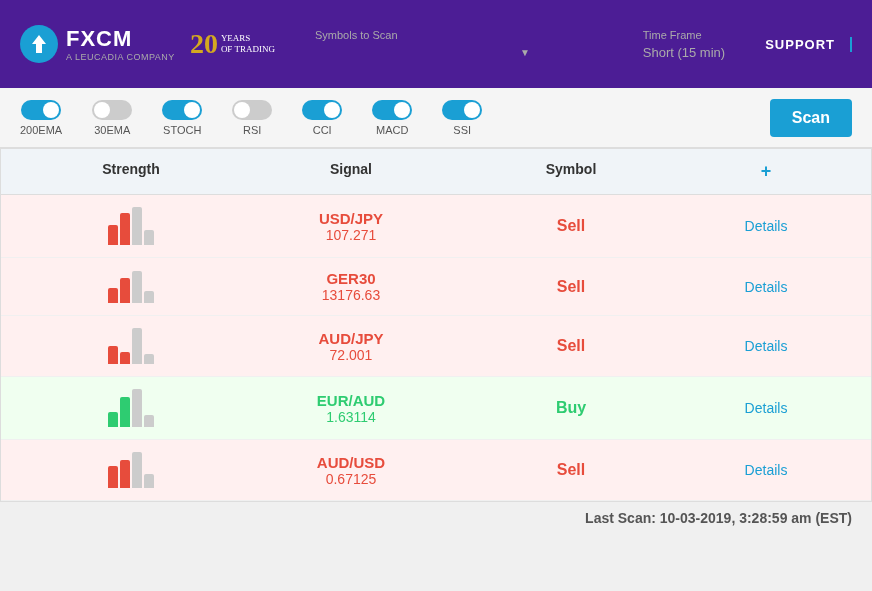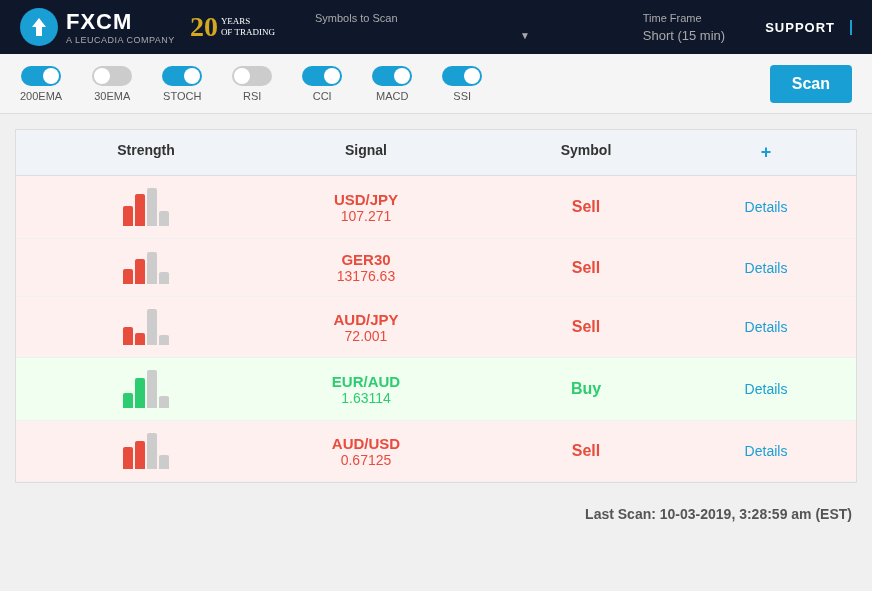--- a/index.html
+++ b/index.html
@@ -1,21 +1,21 @@
 <!DOCTYPE html>
 <html><head>
   <meta charset="utf-8">
   <style>
     * { box-sizing: border-box; margin: 0; padding: 0; }
     body { font-family: Arial, sans-serif; background: #f0f0f0; width: 872px; height: 591px; overflow: hidden; }
 
     
     .header {
-      background: #0f172a;
-      height: 54px;
+      background: #4c1d95;
+      height: 88px;
       display: flex;
       align-items: center;
       padding: 5px 20px;
       justify-content: space-between;
     }
     .logo-area {
       display: flex;
       align-items: center;
       gap: 10px;
     }
@@ -177,21 +177,20 @@
       padding: 10px 22px;
       font-size: 16px;
       font-weight: bold;
       border-radius: 4px;
       cursor: pointer;
     }
 
     
     .table-container {
       background: #c4b5fd;
-      margin: 15px;
       border: 1px solid #ddd;
       border-radius: 0;
     }
     .table-header {
       display: grid;
       grid-template-columns: 220px 220px 220px 1fr;
       background: #f0f4f8;
       border-bottom: 1px solid #ddd;
       padding: 12px 20px;
     }

